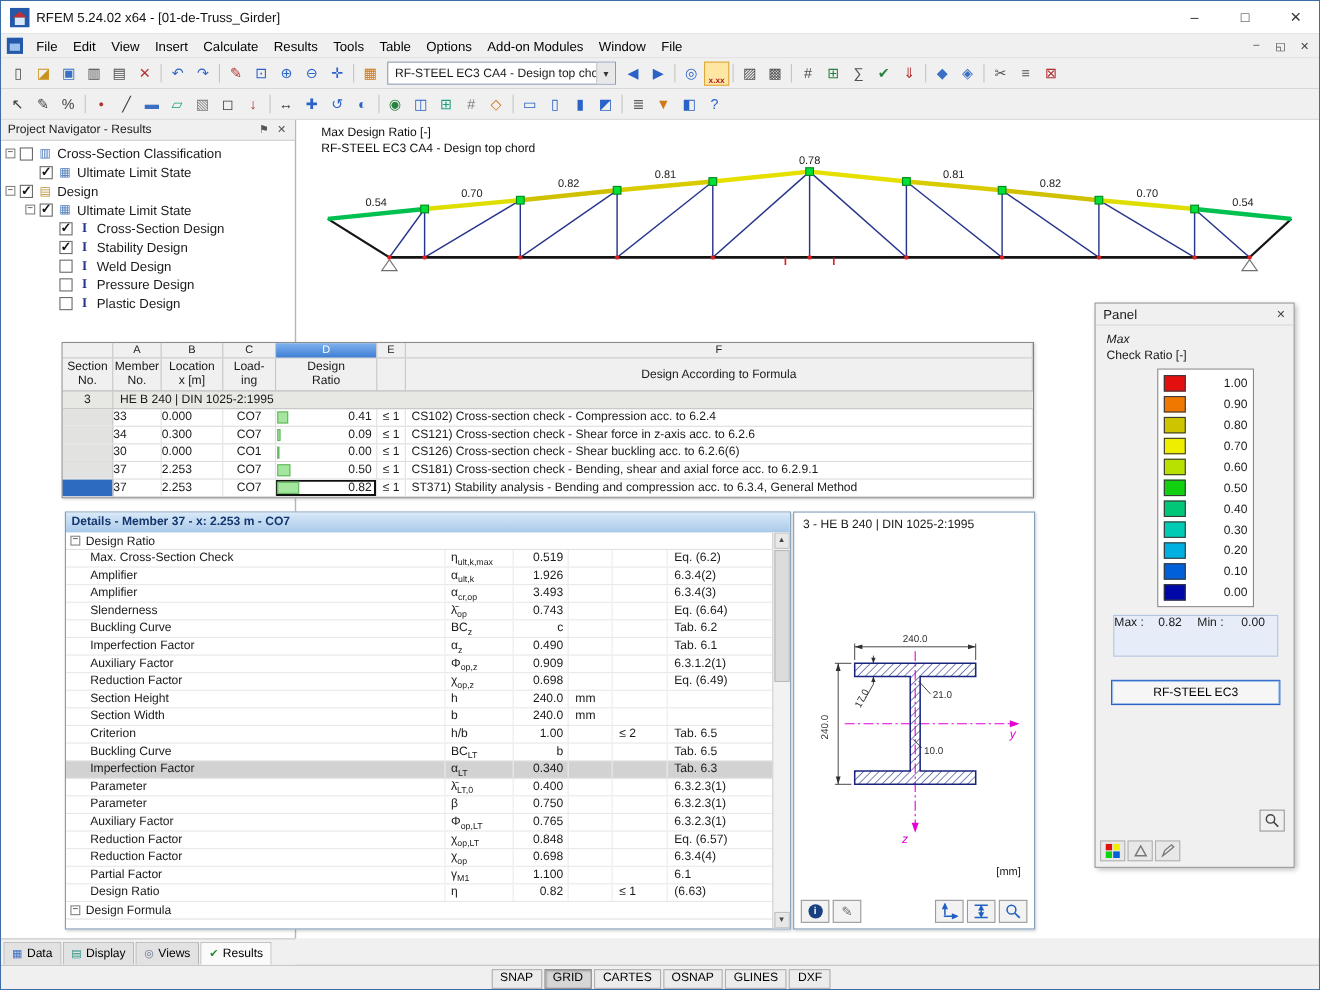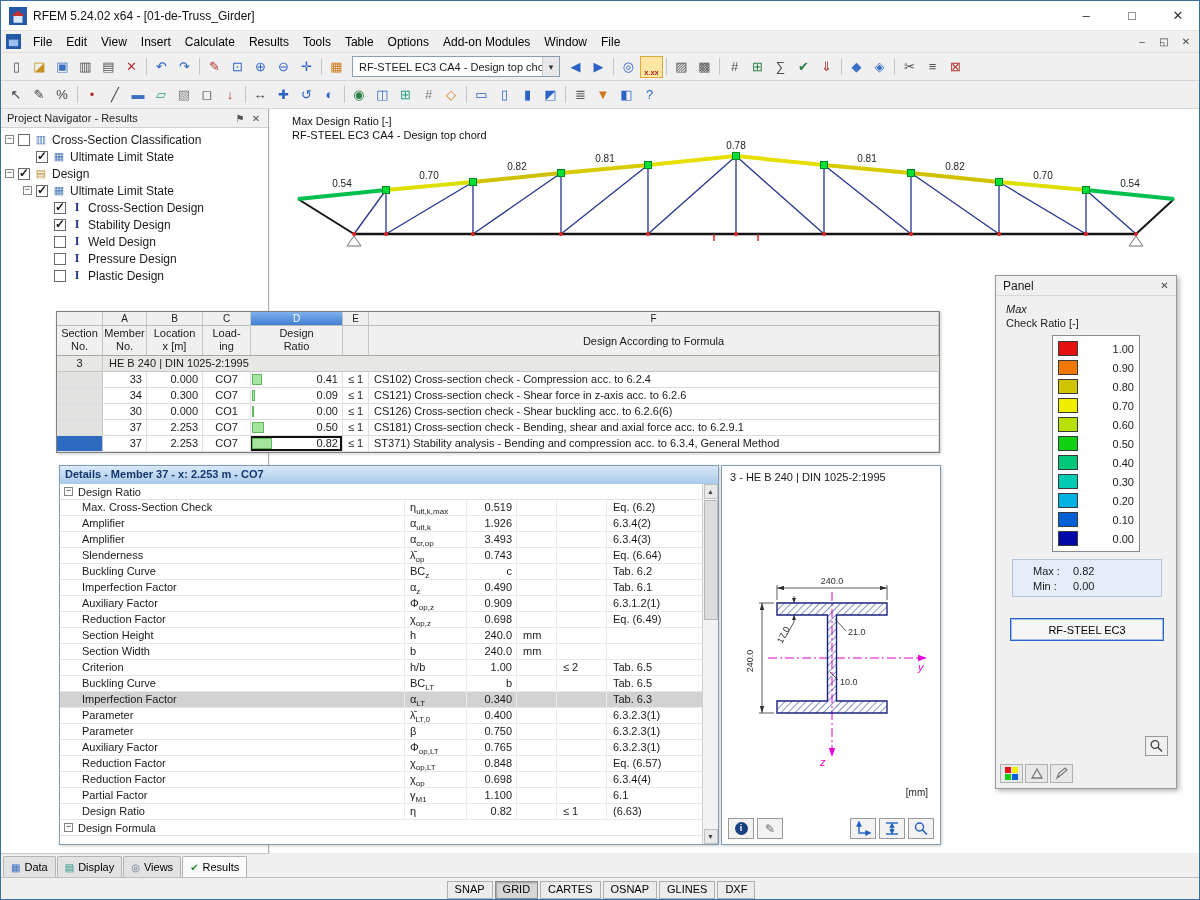--- a/index.html
+++ b/index.html
@@ -83,21 +83,21 @@
   .lrow .selcol { background:linear-gradient(#7fb2ee,#3f7ed2); color:#fff; }
   .hrow { height:30px; background:#f0f0f0; border-bottom:1px solid #a8a8a8; }
   .hrow > div { border-right:1px solid #c6c6c6; text-align:center; font-size:11px; line-height:13px; padding-top:1px; }
   .hrow .one { display:flex; align-items:center; justify-content:center; }
   .secrow { height:16px; background:#e7e7e3; border-bottom:1px solid #c6c6c6; }
   .secrow .lsec { text-align:center; line-height:15px; border-right:1px solid #c6c6c6; }
   .secrow .seclabel { flex:1; padding-left:6px; line-height:15px; }
   .rrow { height:16px; border-bottom:1px solid #dcdcdc; }
   .rrow > div { border-right:1px solid #e0e0e0; line-height:15px; }
   .rrow .lsec { background:#e2e2e0; border-right:1px solid #c6c6c6; }
-  .num { text-align:right; padding-right:4px; } .ctr { text-align:center; }
+  .num { text-align:left; padding-right:4px; } .ctr { text-align:center; }
   .lD.ratio { display:flex; align-items:center; position:relative; }
   .ratio .bar { height:11px; background:#a5e69e; border:1px solid #62b85e; flex:none; margin-left:1px; }
   .ratio .rv { flex:1; text-align:right; padding-right:4px; }
   .rrow.sel .lsec { background:#2d6bc0; }
   .rrow.sel .ratio { box-shadow:inset 0 0 0 2px #101010; }
   .rrow .lF { padding-left:5px; white-space:nowrap; overflow:hidden; }
 
   
   .details { position:absolute; left:58px; top:464px; width:660px; height:380px; background:#fff;
              border:1px solid #7f9db9; z-index:5; display:flex; flex-direction:column; box-shadow:1px 1px 3px rgba(0,0,0,.2); }
@@ -146,22 +146,22 @@
   .phead .sp { flex:1; }
   .pclose { width:17px; height:16px; border:none; background:transparent; font-size:10px; color:#444; }
   .plab { position:absolute; left:10px; font-size:11px; }
   .plab1 { top:27px;font-style:italic; } .plab2 { top:41px; }
   .scalebox { position:absolute; left:56px; top:59px; width:88px; background:#fff;
               border:1px solid #8a8a8a; padding:3px 5px; }
   .srow { display:flex; align-items:center; height:19px; }
   .sw { width:20px; height:15px; border:1px solid #3a3a3a; flex:none; }
   .sv { flex:1; text-align:right; font-size:11px; }
   .mmbox { position:absolute; left:16px; top:283px; width:150px; height:38px; background:#e6edf8;
-           border:1px solid #b4c6de; display:flex; flex-direction:column; justify-content:center;
-           padding-left:20px; font-size:11px; gap:3px; }
+           border:1px solid #b4c6de; display:flex; justify-content:center;
+           font-size:11px; gap:3px; }
   .mmline { display:flex; width:100px; }
   .mmline .c { width:40px; }
   .modbtn { position:absolute; left:14px; top:342px; width:154px; height:23px; background:#f6f6f6;
             border:1px solid #2a62c8; box-shadow:inset 0 0 0 1px #9cc0ee; font-size:11px; }
   .pmag { position:absolute; right:8px; top:460px; width:23px; height:20px; border:1px solid #9a9a9a;
           background:#f0f0f0; display:flex; align-items:center; justify-content:center; padding:0; }
   .ptabs { position:absolute; left:4px; bottom:5px; display:flex; gap:2px; }
   .ptab { width:23px; height:19px; border:1px solid #b0b0b0; background:#e8e8e8; display:flex;
           align-items:center; justify-content:center; padding:0; font-size:11px; color:#555; }
 

